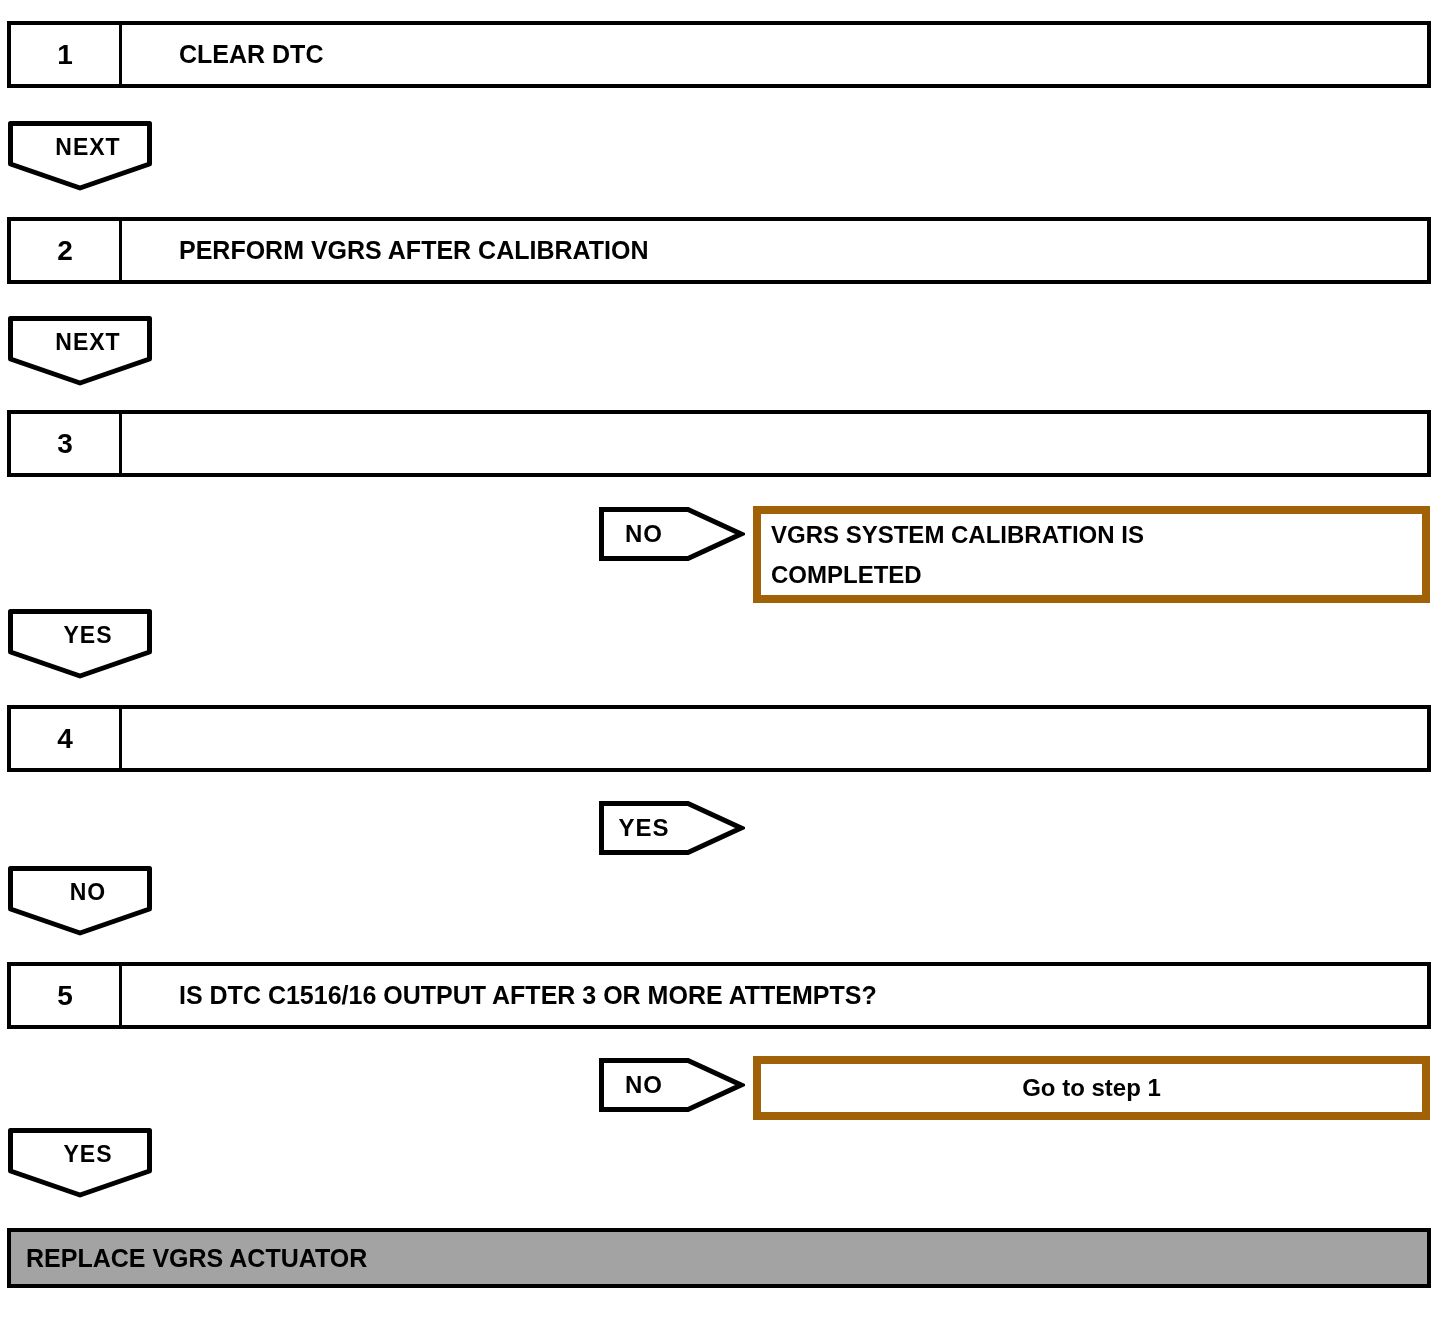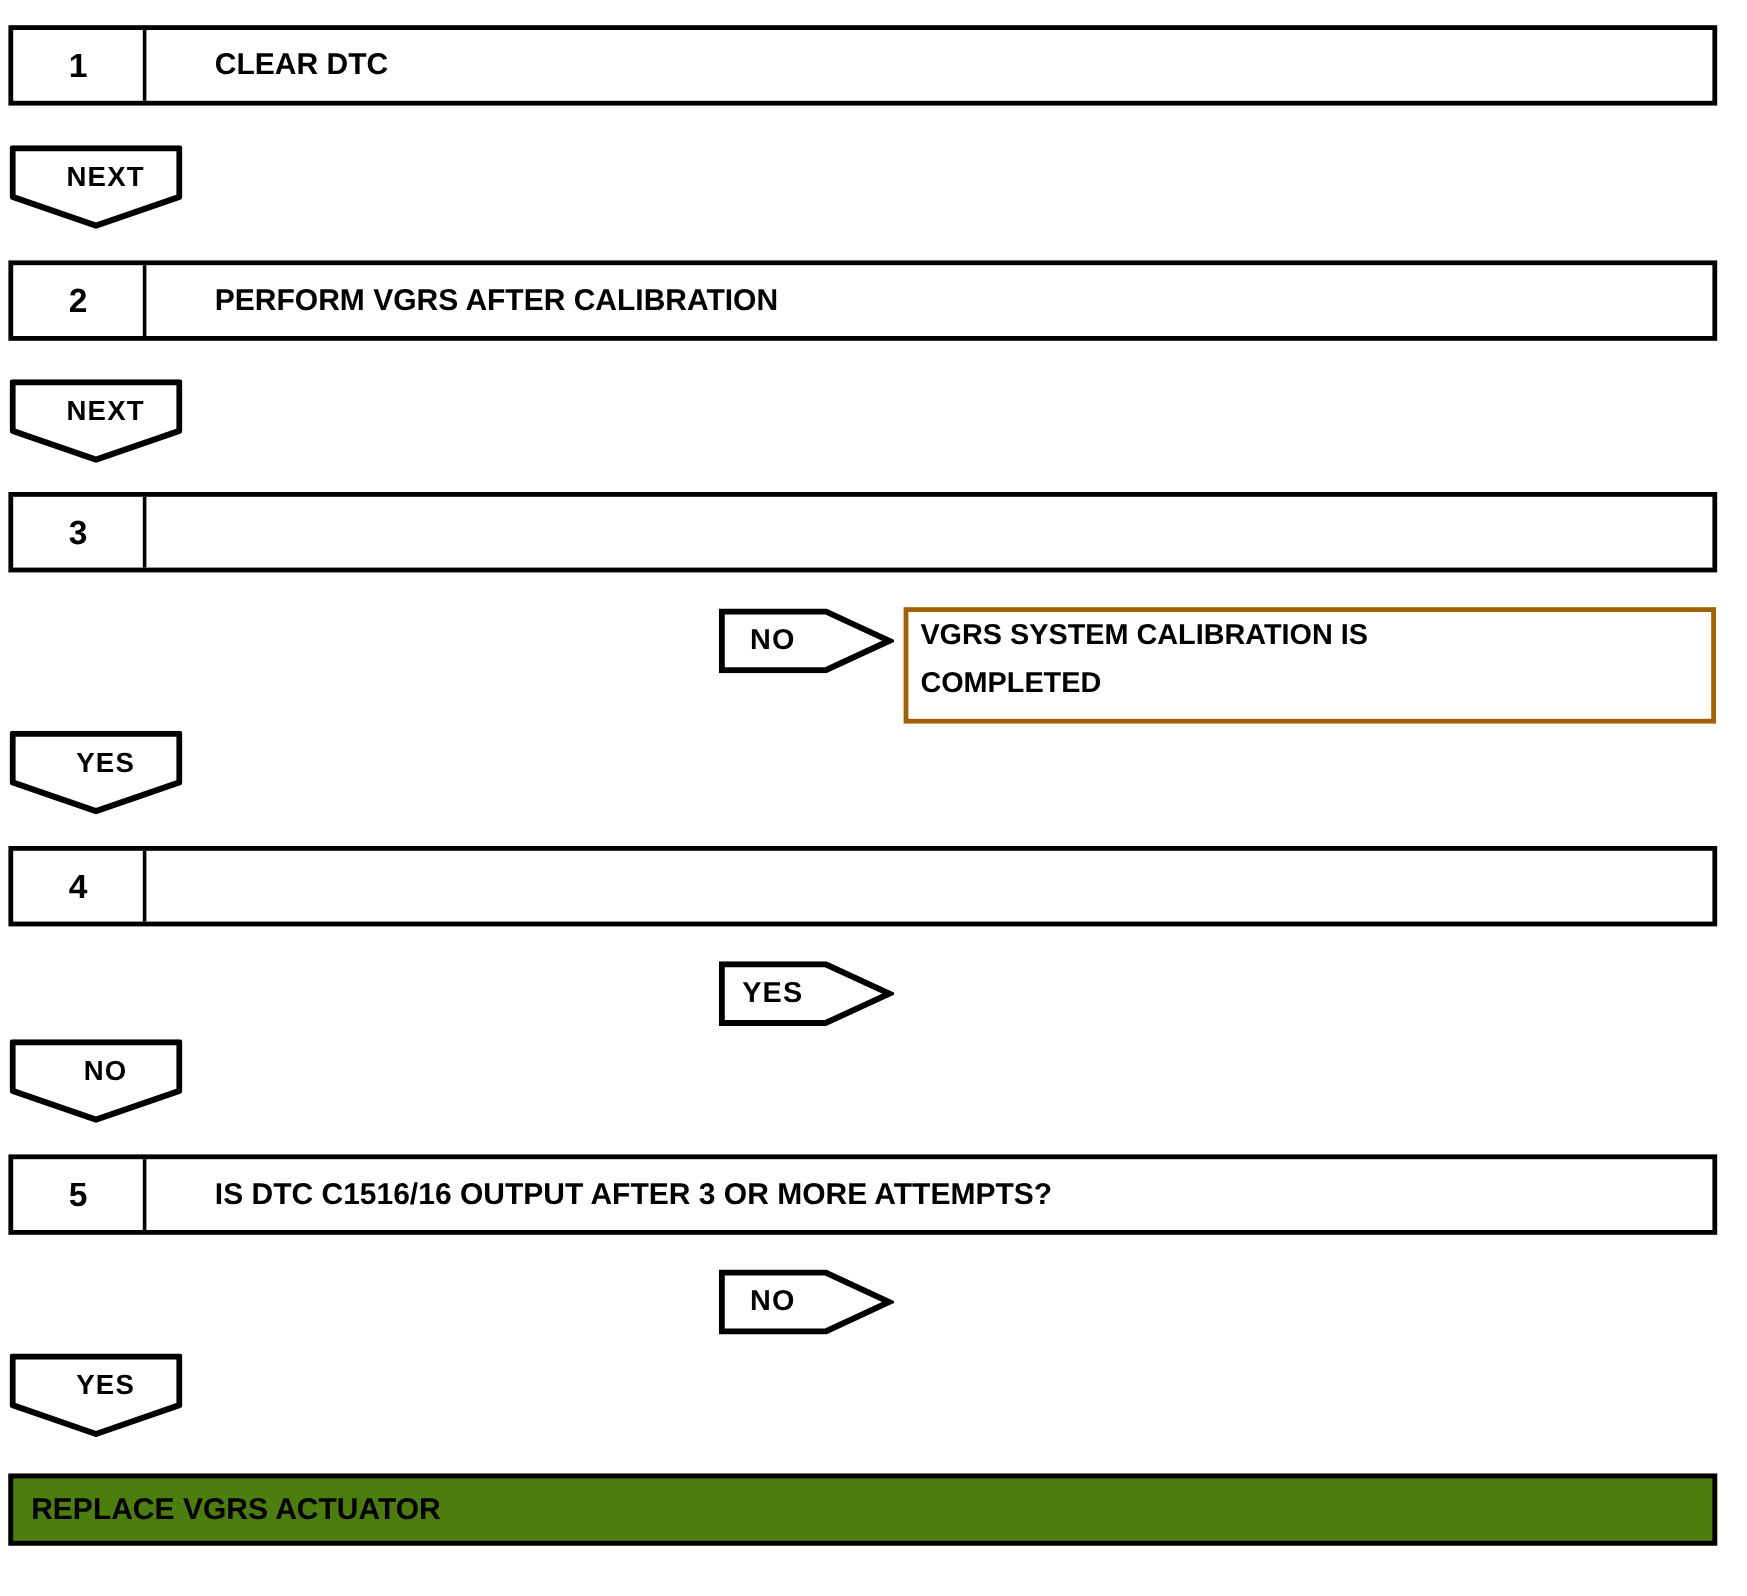--- a/index.html
+++ b/index.html
@@ -39,33 +39,33 @@
   .right-arrow{position:absolute;left:599px;width:146px;height:54px;}
   .right-arrow svg{position:absolute;left:0;top:0;display:block;}
   .right-arrow .rlabel{
     position:absolute;left:0;top:0;width:90px;height:54px;
     display:flex;align-items:center;justify-content:center;
     font-size:24px;font-weight:bold;letter-spacing:1px;
   }
   
   .result-box{
     position:absolute;left:753px;width:677px;
-    border:4px solid #a16207;background:#fff;box-sizing:border-box;
-    display:flex;
+    border:8px solid #a16207;background:#fff;box-sizing:border-box;
+    display:flex;align-items:center;
     font-size:24px;font-weight:bold;
   }
   .result-box .result-text{
     padding-left:10px;white-space:pre-line;line-height:40px;
   }
   .result-box.centered{justify-content:center;}
   .result-box.centered .result-text{padding-left:0;line-height:normal;}
   
   .final-box{
     position:absolute;left:7px;width:1424px;height:60px;
-    border:4px solid #000;background:#4d7c0f;box-sizing:border-box;
+    border:4px solid #000;background:#a3a3a3;box-sizing:border-box;
     display:flex;align-items:center;
     font-size:25px;font-weight:bold;
   }
   .final-box .final-text{padding-left:15px;white-space:nowrap;}
 </style>
 </head>
 <body>
 
 <div class="canvas">
 
@@ -137,20 +137,23 @@
     <div class="num">5</div>
     <div class="title">IS DTC C1516/16 OUTPUT AFTER 3 OR MORE ATTEMPTS?</div>
   </div>
 
   <div class="right-arrow" style="top:1058px">
     <svg width="146" height="54" viewBox="0 0 146 54">
       <polygon points="2.5,2.5 89,2.5 142,27 89,51.5 2.5,51.5" fill="#ffffff" stroke="#000000" stroke-width="5" stroke-linejoin="miter"></polygon>
     </svg>
     <span class="rlabel">NO</span>
   </div>
+  <div class="result-box centered" style="top:1056px;height:64px">
+    <span class="result-text">Go to step 1</span>
+  </div>
 
   <div class="down-arrow" style="top:1128px">
     <svg width="144" height="70" viewBox="0 0 144 70">
       <polygon points="2.5,2.5 141.5,2.5 141.5,43 72,67 2.5,43" fill="#ffffff" stroke="#000000" stroke-width="5" stroke-linejoin="round"></polygon>
     </svg>
     <span class="dlabel">YES</span>
   </div>
 
   <div class="final-box" style="top:1228px">
     <span class="final-text">REPLACE VGRS ACTUATOR</span>

